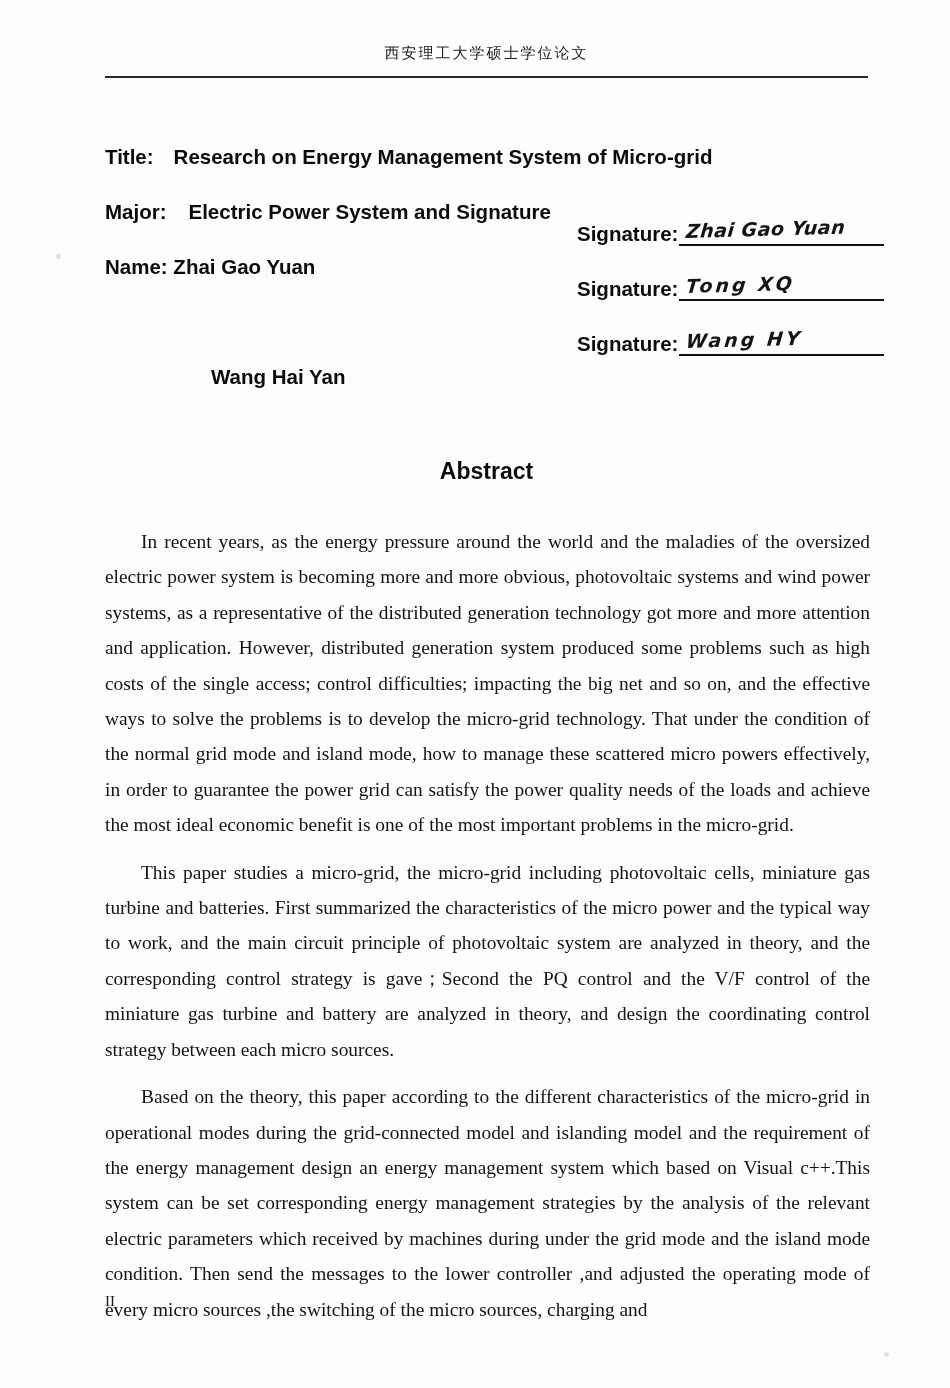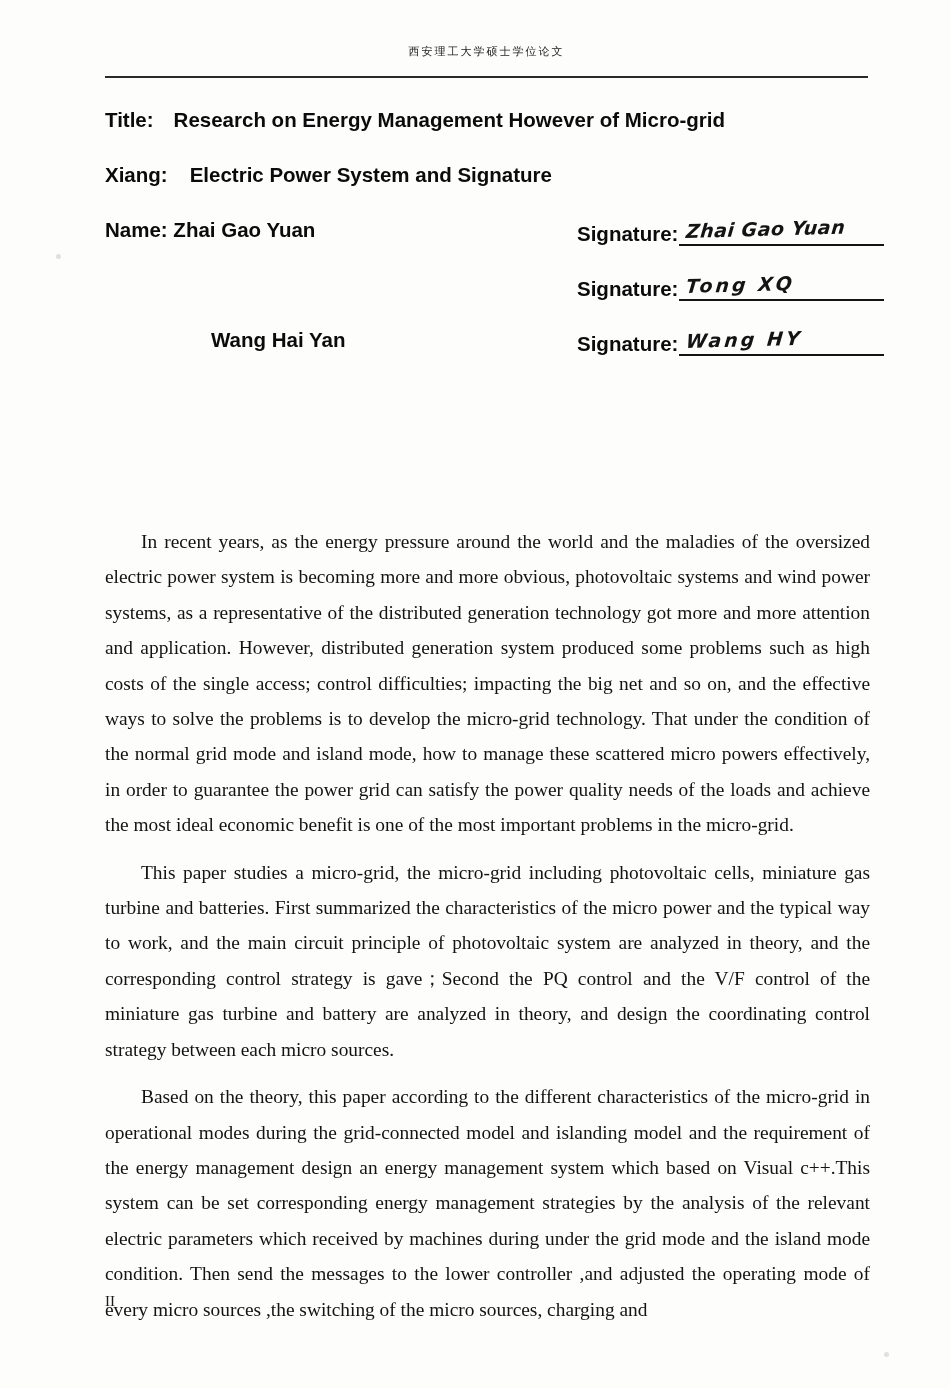--- a/index.html
+++ b/index.html
@@ -19,21 +19,21 @@
   }
 
   
   .page-header {
     position: absolute;
     left: 105px;
     top: 44px;
     width: 763px;
     text-align: center;
     font-family: Liberation Mono, monospace;
-    font-size: 11px;
+    font-size: 15px;
     letter-spacing: 2px;
     color: #1c1c1c;
   }
 
   .header-rule {
     position: absolute;
     left: 105px;
     top: 76px;
     width: 763px;
     height: 2px;
@@ -53,20 +53,21 @@
     height: 55px;
     font-family: "Liberation Sans", "DejaVu Sans", sans-serif;
     font-weight: bold;
     font-size: 20.5px;
     color: #0b0b0b;
     white-space: nowrap;
   }
 
   .meta-row .lbl {
     display: inline-block;
+    margin-top: 37px;
   }
 
   .meta-row .gap-title { display:inline-block; width: 20px; }
   .meta-row .gap-major { display:inline-block; width: 22px; }
 
   .meta-row.indented .lbl {
     margin-left: 106px;
     text-align: center;
   }
 
@@ -173,25 +174,25 @@
 <body>
 
 <div class="page">
 
   <div class="page-header">西安理工大学硕士学位论文</div>
   <div class="header-rule"></div>
 
   <div class="meta-block">
 
     <div class="meta-row">
-      <span class="lbl">Title:</span><span class="gap-title"></span><span class="lbl">Research on Energy Management However of Micro-grid</span>
-    </div>
-
-    <div class="meta-row">
-      <span class="lbl">Xiang:</span><span class="gap-major"></span><span class="lbl">Electric Power System and Signature</span>
+      <span class="lbl">Title:</span><span class="gap-title"></span><span class="lbl">Research on Energy Management System of Micro-grid</span>
+    </div>
+
+    <div class="meta-row">
+      <span class="lbl">Major:</span><span class="gap-major"></span><span class="lbl">Electric Power System and Signature</span>
     </div>
 
     <div class="meta-row">
       <span class="lbl">Name: Zhai Gao Yuan</span>
       <span class="sig-group">
         <span class="sig-label">Signature:</span>
         <span class="sig-line">
           <span class="sig-ink">Zhai Gao Yuan</span>
         </span>
       </span>
@@ -211,20 +212,21 @@
       <span class="sig-group">
         <span class="sig-label">Signature:</span>
         <span class="sig-line">
           <span class="sig-ink wide">Wang HY</span>
         </span>
       </span>
     </div>
 
   </div>
 
+  <div class="abstract-heading">Abstract</div>
 
   <div class="abstract-body">
     <p>In recent years, as the energy pressure around the world and the maladies of the oversized electric power system is becoming more and more obvious, photovoltaic systems and wind power systems, as a representative of the distributed generation technology got more and more attention and application. However, distributed generation system produced some problems such as high costs of the single access; control difficulties; impacting the big net and so on, and the effective ways to solve the problems is to develop the micro-grid technology. That under the condition of the normal grid mode and island mode, how to manage these scattered micro powers effectively, in order to guarantee the power grid can satisfy the power quality needs of the loads and achieve the most ideal economic benefit is one of the most important problems in the micro-grid.</p>
     <p>This paper studies a micro-grid, the micro-grid including photovoltaic cells, miniature gas turbine and batteries. First summarized the characteristics of the micro power and the typical way to work, and the main circuit principle of photovoltaic system are analyzed in theory, and the corresponding control strategy is gave；Second the PQ control and the V/F control of the miniature gas turbine and battery are analyzed in theory, and design the coordinating control strategy between each micro sources.</p>
     <p>Based on the theory, this paper according to the different characteristics of the micro-grid in operational modes during the grid-connected model and islanding model and the requirement of the energy management design an energy management system which based on Visual c++.This system can be set corresponding energy management strategies by the analysis of the relevant electric parameters which received by machines during under the grid mode and the island mode condition. Then send the messages to the lower controller ,and adjusted the operating mode of every micro sources ,the switching of the micro sources, charging and</p>
   </div>
 
   <div class="page-number">II</div>
 
   <div class="scan-speck" style="left: 56px; top: 254px;"></div>

